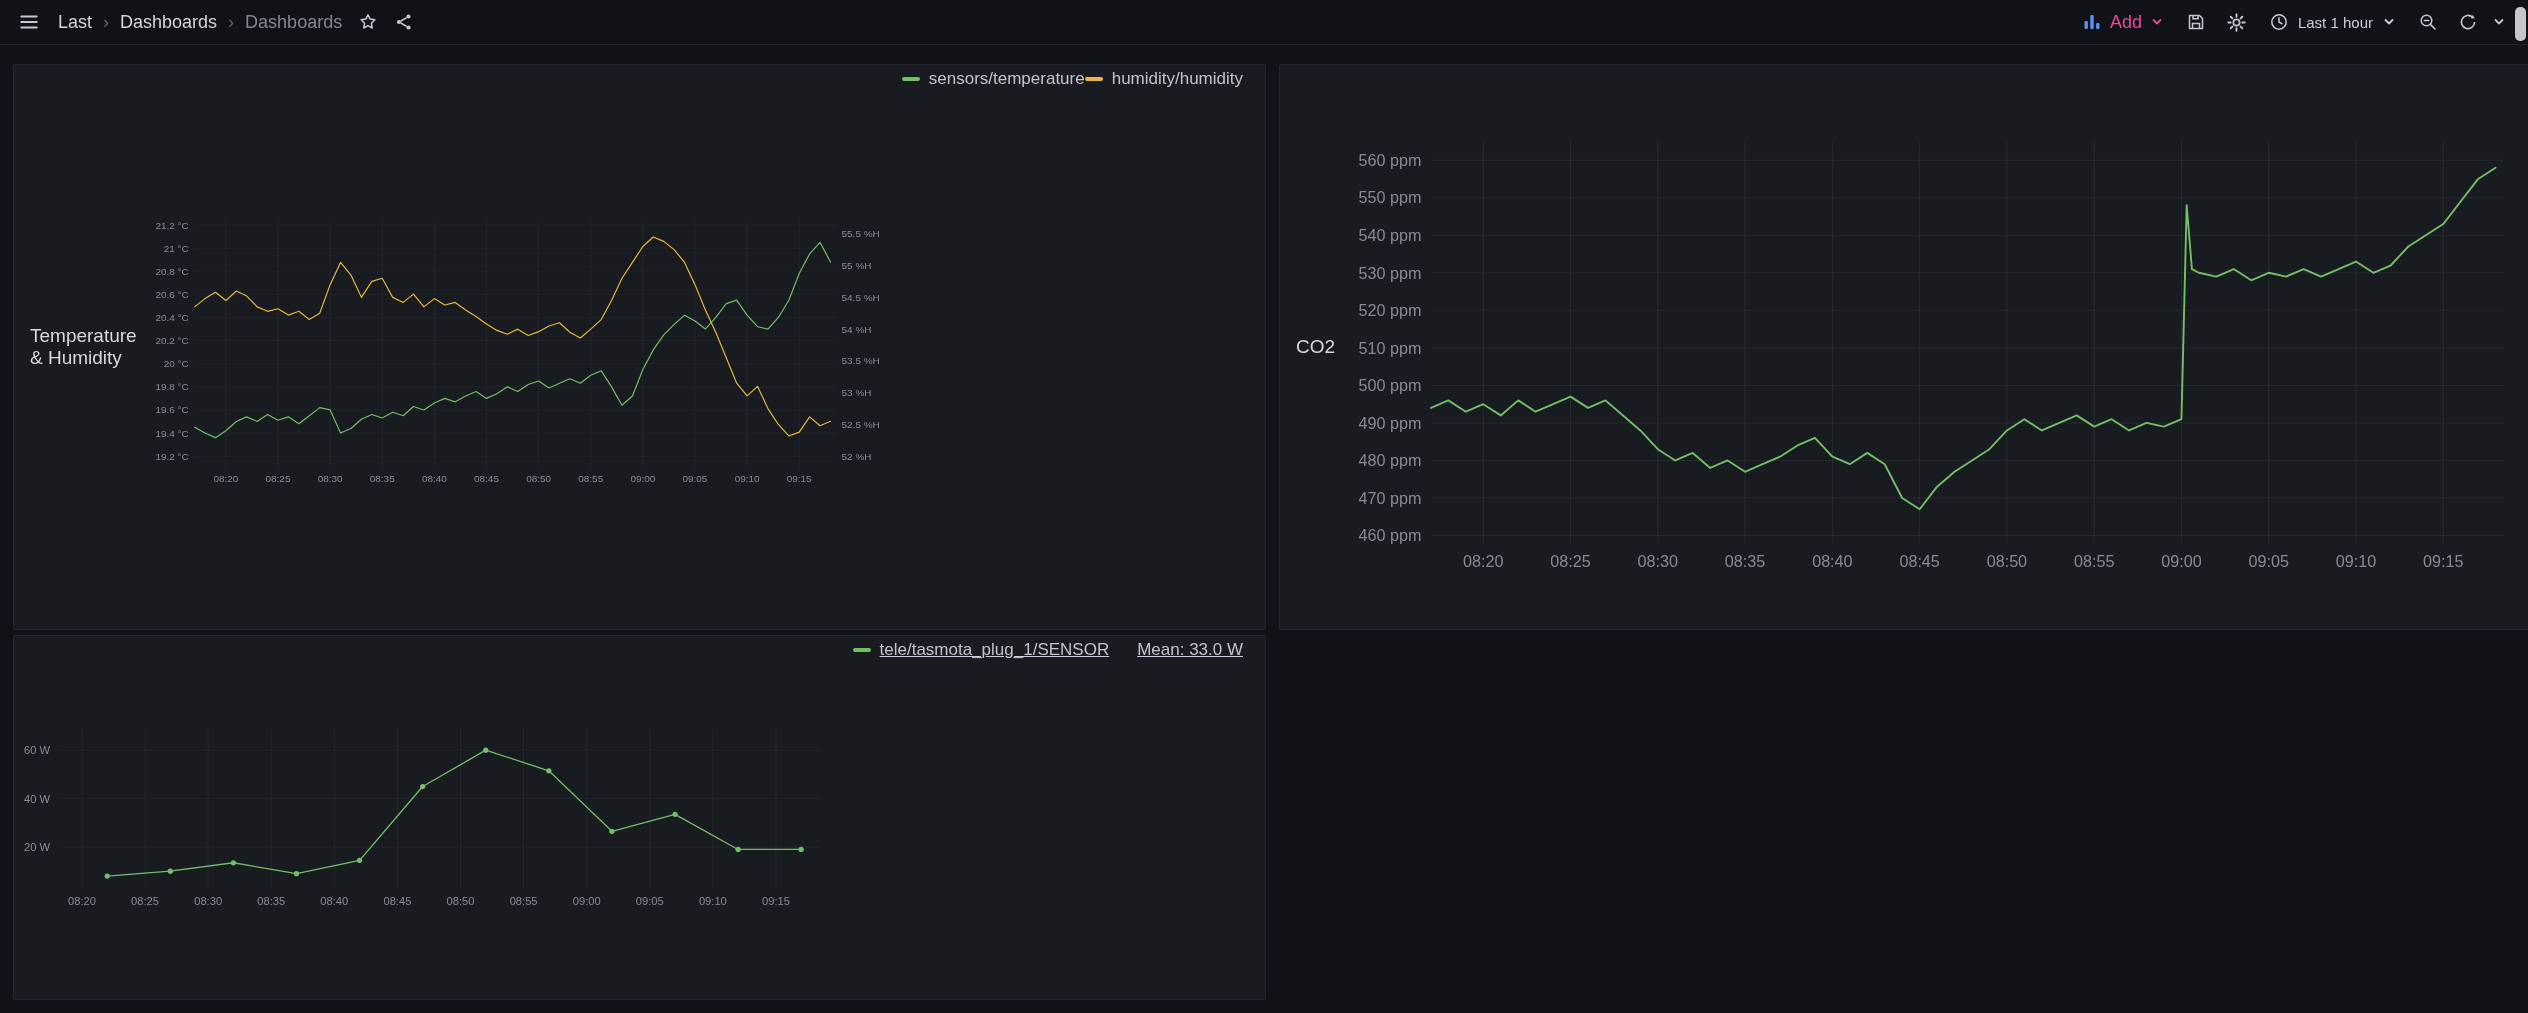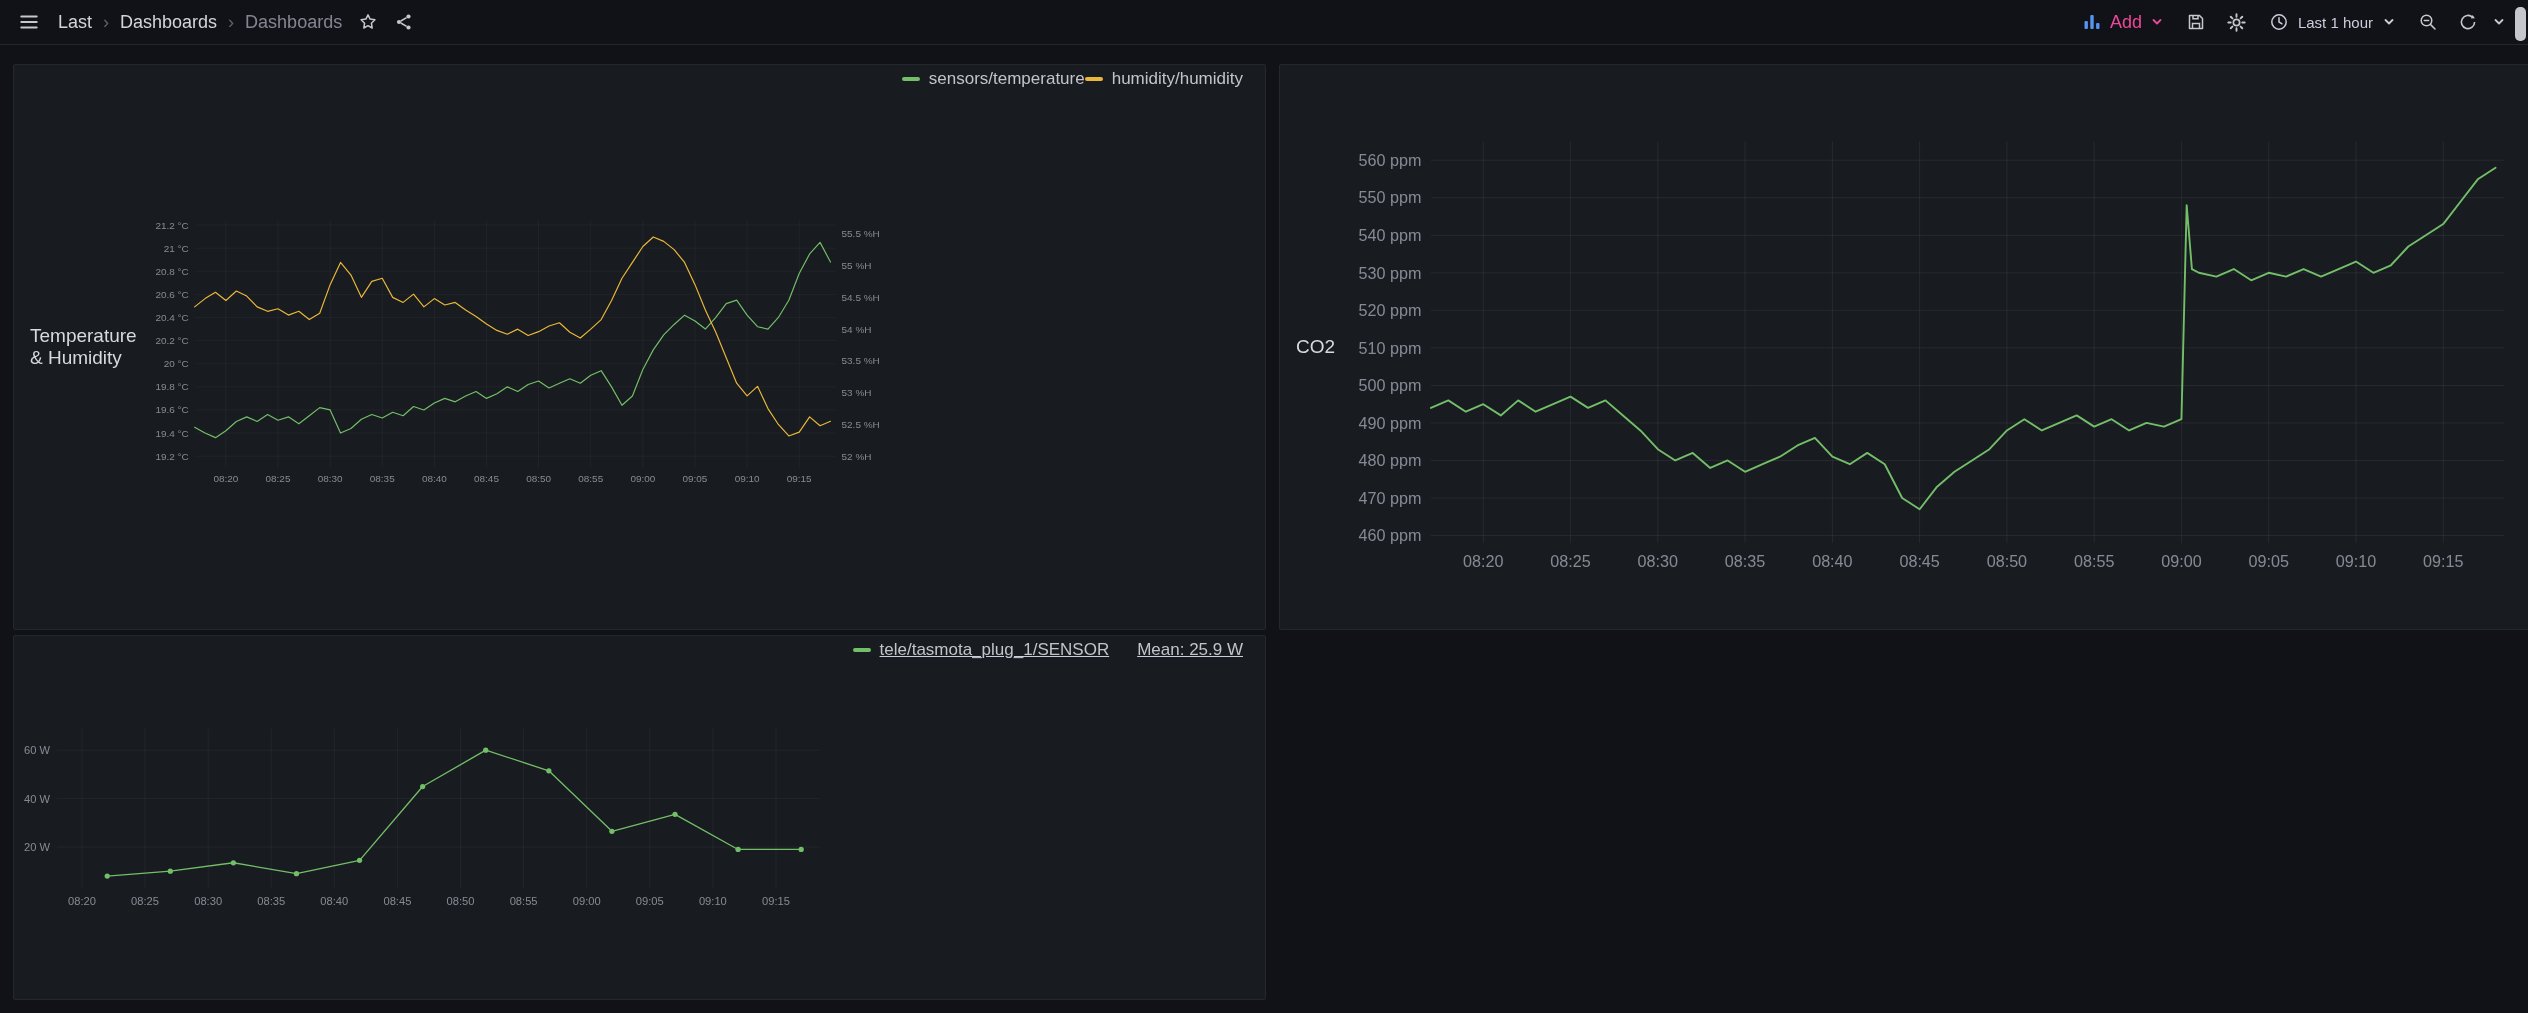--- a/index.html
+++ b/index.html
@@ -359,15 +359,15 @@
         <circle cx="1005.3140495867768" cy="140.70454545454544" r="4" fill="#73bf69"></circle>
         <circle cx="1101.2644628099174" cy="194.0909090909091" r="4" fill="#73bf69"></circle>
         <circle cx="1197.2148760330579" cy="194.0909090909091" r="4" fill="#73bf69"></circle>
       </svg>
   </div>
   <div class="legend legend-sm">
     <span class="legend-item">
       <span class="swatch" style="background: rgb(115, 191, 105);"></span>
       <span>tele/tasmota_plug_1/SENSOR</span>
     </span>
-    <span class="mean-label">Mean: 25.9 W</span>
+    <span class="mean-label">Mean: 33.0 W</span>
   </div>
 </section>
 
 </body></html>

